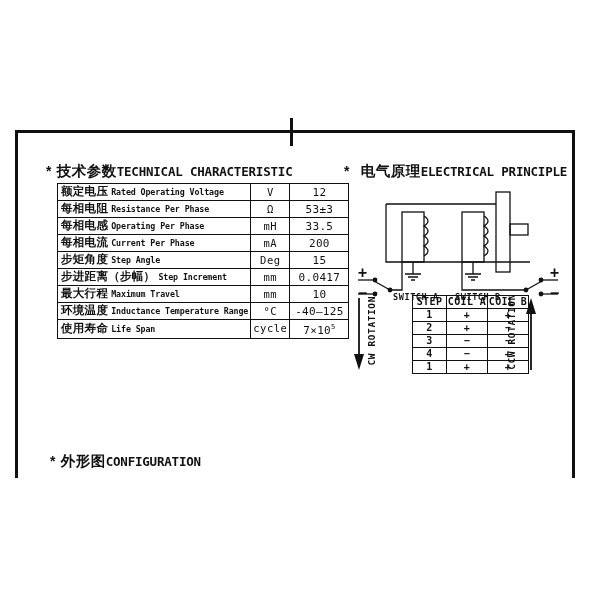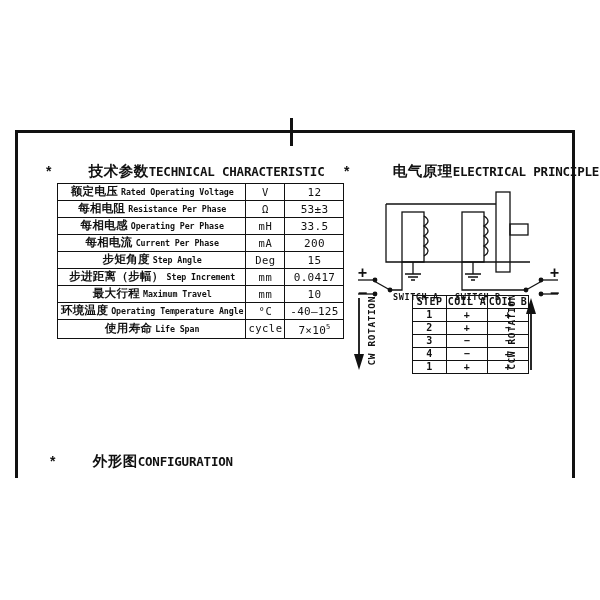--- a/index.html
+++ b/index.html
@@ -60,21 +60,20 @@
   }
   .section-heading .star {
     font-size: 14px;
     font-weight: 700;
     margin-right: 5px;
   }
   .section-heading .cn {
     font-weight: 700;
     font-size: 14.5px;
     letter-spacing: 0.5px;
-    margin-left: 32px;
   }
   .section-heading .en {
     font-family: "DejaVu Sans Mono", monospace;
     font-size: 12.5px;
     font-weight: 700;
     letter-spacing: -0.2px;
   }
 
   #heading-tech { left: 46px; top: 162px; }
   #heading-elec { left: 344px; top: 162px; }
@@ -92,21 +91,21 @@
   #spec-table td {
     border: 1px solid #111111;
     height: 15px;
     padding: 0 2px;
     font-size: 10px;
     line-height: 15px;
     vertical-align: middle;
   }
   #spec-table td.c-name {
     width: 177px;
-    text-align: center;
+    text-align: left;
     white-space: nowrap;
     padding-left: 3px;
   }
   #spec-table td.c-unit {
     width: 34px;
     text-align: center;
     font-family: "DejaVu Sans Mono", monospace;
     font-size: 10.5px;
     letter-spacing: 0.5px;
   }
@@ -227,21 +226,21 @@
           <td class="c-name"><span class="p-cn">步进距离（步幅）</span><span class="p-en">Step Increment</span></td>
           <td class="c-unit">mm</td>
           <td class="c-value">0.0417</td>
         </tr>
         <tr>
           <td class="c-name"><span class="p-cn">最大行程</span><span class="p-en">Maximum Travel</span></td>
           <td class="c-unit">mm</td>
           <td class="c-value">10</td>
         </tr>
         <tr>
-          <td class="c-name"><span class="p-cn">环境温度</span><span class="p-en">Operating Temperature Angle</span></td>
+          <td class="c-name"><span class="p-cn">环境温度</span><span class="p-en">Inductance Temperature Range</span></td>
           <td class="c-unit">°C</td>
           <td class="c-value">-40—125</td>
         </tr>
         <tr>
           <td class="c-name"><span class="p-cn">使用寿命</span><span class="p-en">Life Span</span></td>
           <td class="c-unit">cycle</td>
           <td class="c-value"><span>7×10</span><sup>5</sup></td>
         </tr>
       </tbody>
   </table>

